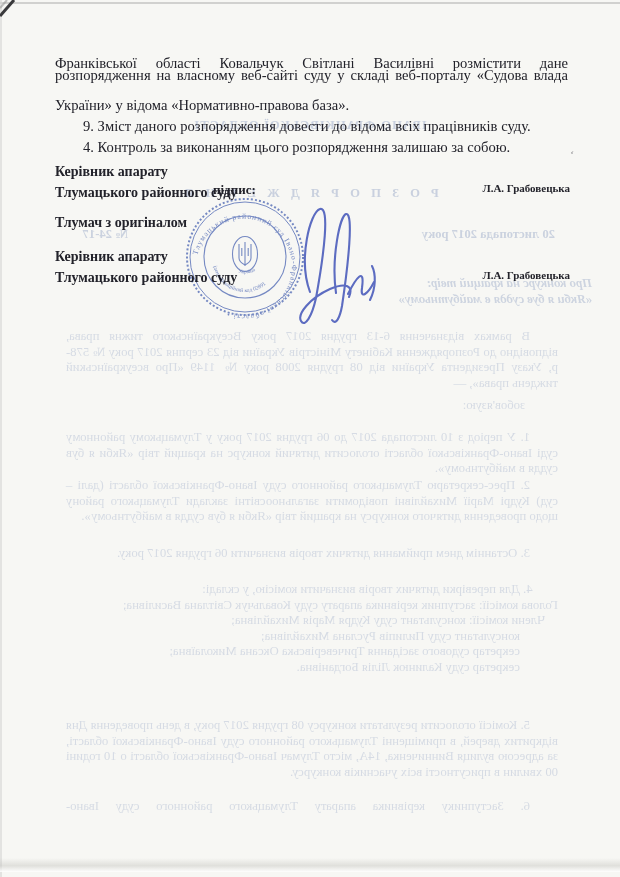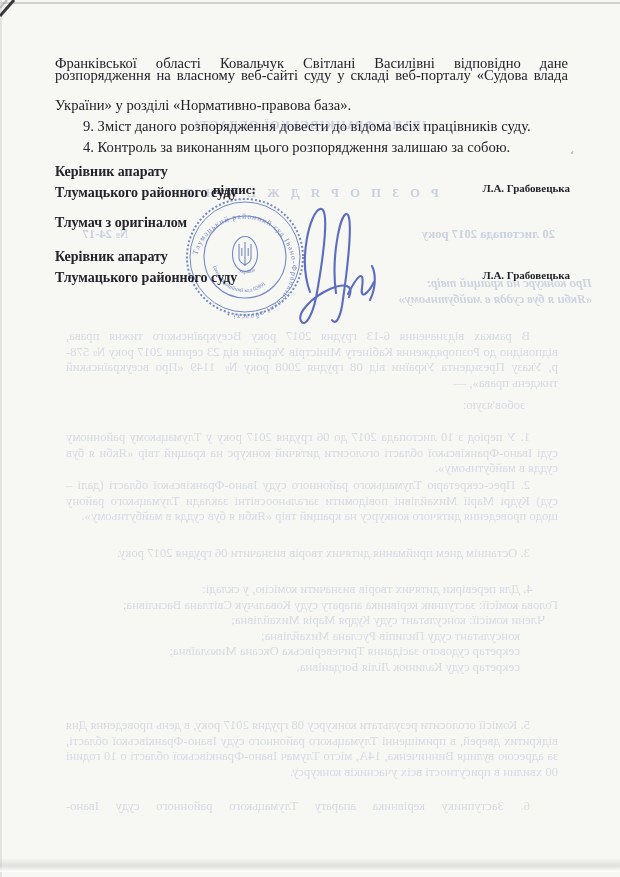--- a/index.html
+++ b/index.html
@@ -69,23 +69,23 @@
     <div class="bl bl-body" style="top:582px;text-align:left;">  4. Для перевірки дитячих творів визначити комісію, у складі:
 Голова комісії: заступник керівника апарату суду Ковальчук Світлана Василівна;
  Члени комісії: консультант суду Кудря Марія Михайлівна;
    консультант суду Пилипів Руслана Михайлівна;
    секретар судового засідання Тричеверівська Оксана Миколаївна;
    секретар суду Калинюк Лілія Богданівна.</div>
     <div class="bl bl-body firstindent" style="top:718px;">5. Комісії оголосити результати конкурсу 08 грудня 2017 року, в день проведення Дня відкритих дверей, в приміщенні Тлумацького районного суду Івано-Франківської області, за адресою вулиця Винниченка, 14А, місто Тлумач Івано-Франківської області о 10 годині 00 хвилин в присутності всіх учасників конкурсу.</div>
     <div class="bl bl-body" style="top:799px;text-align:justify;text-align-last:justify;text-indent:28px;">6. Заступнику керівника апарату Тлумацького районного суду Івано-</div>
   </div>
 
-  <div class="vtext stretch" style="top:53px;">Франківської області Ковальчук Світлані Василівні відповідно дане</div>
+  <div class="vtext stretch" style="top:53px;">Франківської області Ковальчук Світлані Василівні розмістити дане</div>
   <div class="vtext stretch" style="top:65px;">розпорядження на власному веб-сайті суду у складі веб-порталу «Судова влада</div>
-  <div class="vtext" style="top:95px;">України» у розділі «Нормативно-правова база».</div>
+  <div class="vtext" style="top:95px;">України» у відома «Нормативно-правова база».</div>
   <div class="vtext indent" style="top:116px;">9. Зміст даного розпорядження довести до відома всіх працівників суду.</div>
   <div class="vtext indent" style="top:137px;">4. Контроль за виконанням цього розпорядження залишаю за собою.</div>
 
   <div class="vtext bold" style="top:161px;">Керівник апарату</div>
   <div class="vtext bold" style="top:182px;width:200px;">Тлумацького районного суду</div>
   <div class="sig-label" style="top:182px;">підпис:</div>
   <div class="name-right" style="top:182px;">Л.А. Грабовецька</div>
 
   <div class="vtext bold" style="top:212px;">Тлумач з оригіналом</div>
 

